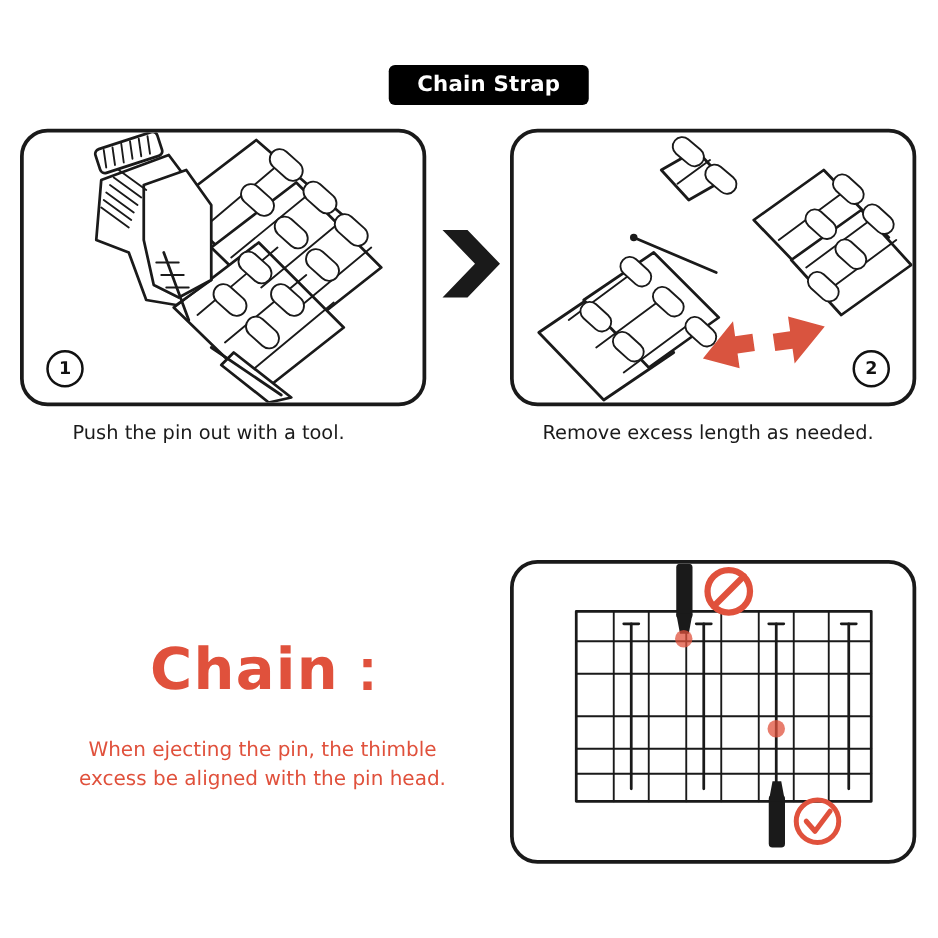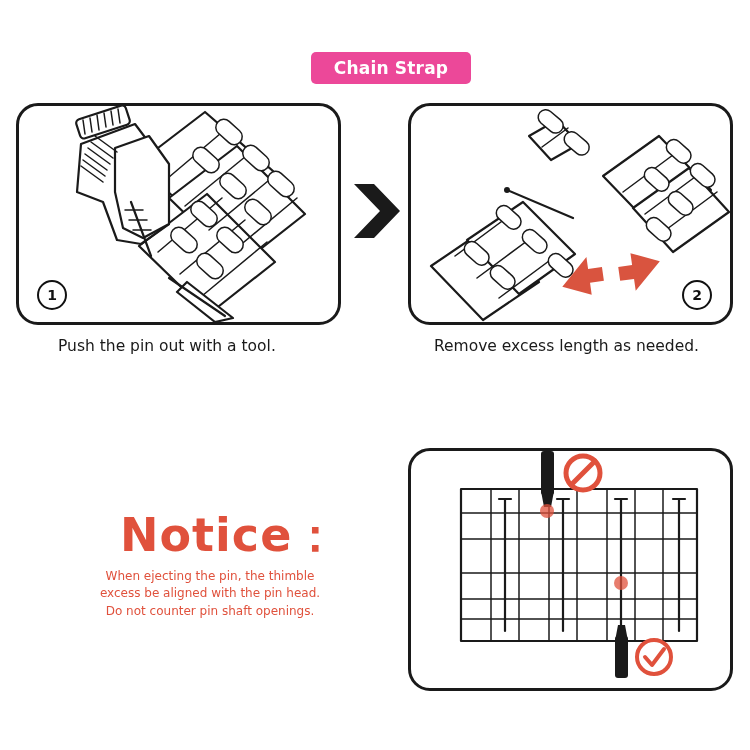--- a/index.html
+++ b/index.html
@@ -20,21 +20,21 @@
     height: 750px;
   }
 
   
   .title-badge {
     position: absolute;
     left: 311px;
     top: 52px;
     width: 160px;
     height: 32px;
-    background: #ec4899;
+    background: #000000;
     border-radius: 5px;
     display: flex;
     align-items: center;
     justify-content: center;
     color: #ffffff;
     font-size: 17px;
     font-weight: bold;
     letter-spacing: 0.2px;
   }
 
@@ -91,24 +91,24 @@
     left: 120px;
     top: 505px;
     font-size: 46px;
     font-weight: bold;
     color: #e0513c;
     letter-spacing: 1px;
   }
   .notice-body {
     position: absolute;
     left: 24px;
-    top: 568px;
+    top: 588px;
     width: 372px;
     text-align: center;
-    font-size: 12px;
+    font-size: 16px;
     line-height: 1.45;
     color: #e0513c;
   }
   .notice-body div { white-space: nowrap; }
 
   svg { display: block; }
   .ln  { fill: none; stroke: #1a1a1a; stroke-width: 2.2; stroke-linejoin: round; stroke-linecap: round; }
   .ln-thin { fill: none; stroke: #1a1a1a; stroke-width: 1.5; stroke-linejoin: round; stroke-linecap: round; }
   .fill-w { fill: #ffffff; stroke: #1a1a1a; stroke-width: 2.2; stroke-linejoin: round; }
   .fill-w-thin { fill: #ffffff; stroke: #1a1a1a; stroke-width: 1.5; stroke-linejoin: round; }
@@ -247,25 +247,24 @@
         <path class="red-arrow" d="M150 178 L178 152 L178 164 L192 164 L192 178 L178 178 L178 190 Z" transform="rotate(-8 170 170)"></path>
         <path class="red-arrow" d="M250 158 L222 184 L222 172 L208 172 L208 158 L222 158 L222 146 Z" transform="rotate(-8 229 165)"></path>
       </g>
     </svg>
     <div class="step-num" id="step-num-2">2</div>
   </div>
 
   <div class="caption" id="caption-2">Remove excess length as needed.</div>
   <div class="caption" id="caption-1">Push the pin out with a tool.</div>
 
-  <div class="notice-title">Notice：</div>
+  <div class="notice-title">Chain：</div>
   <div class="notice-body">
     <div>When ejecting the pin, the thimble</div>
     <div>excess be aligned with the pin head.</div>
-    <div>Do not counter pin shaft openings.</div>
   </div>
 
   <div class="panel" id="panel-3">
     <svg width="319" height="237" viewBox="0 0 319 237">
 
       <g>
         <rect class="fill-w" x="50" y="38" width="236" height="152"></rect>
 
         <path class="ln-thin" d="M50 62 L286 62"></path>
         <path class="ln-thin" d="M50 88 L286 88"></path>

